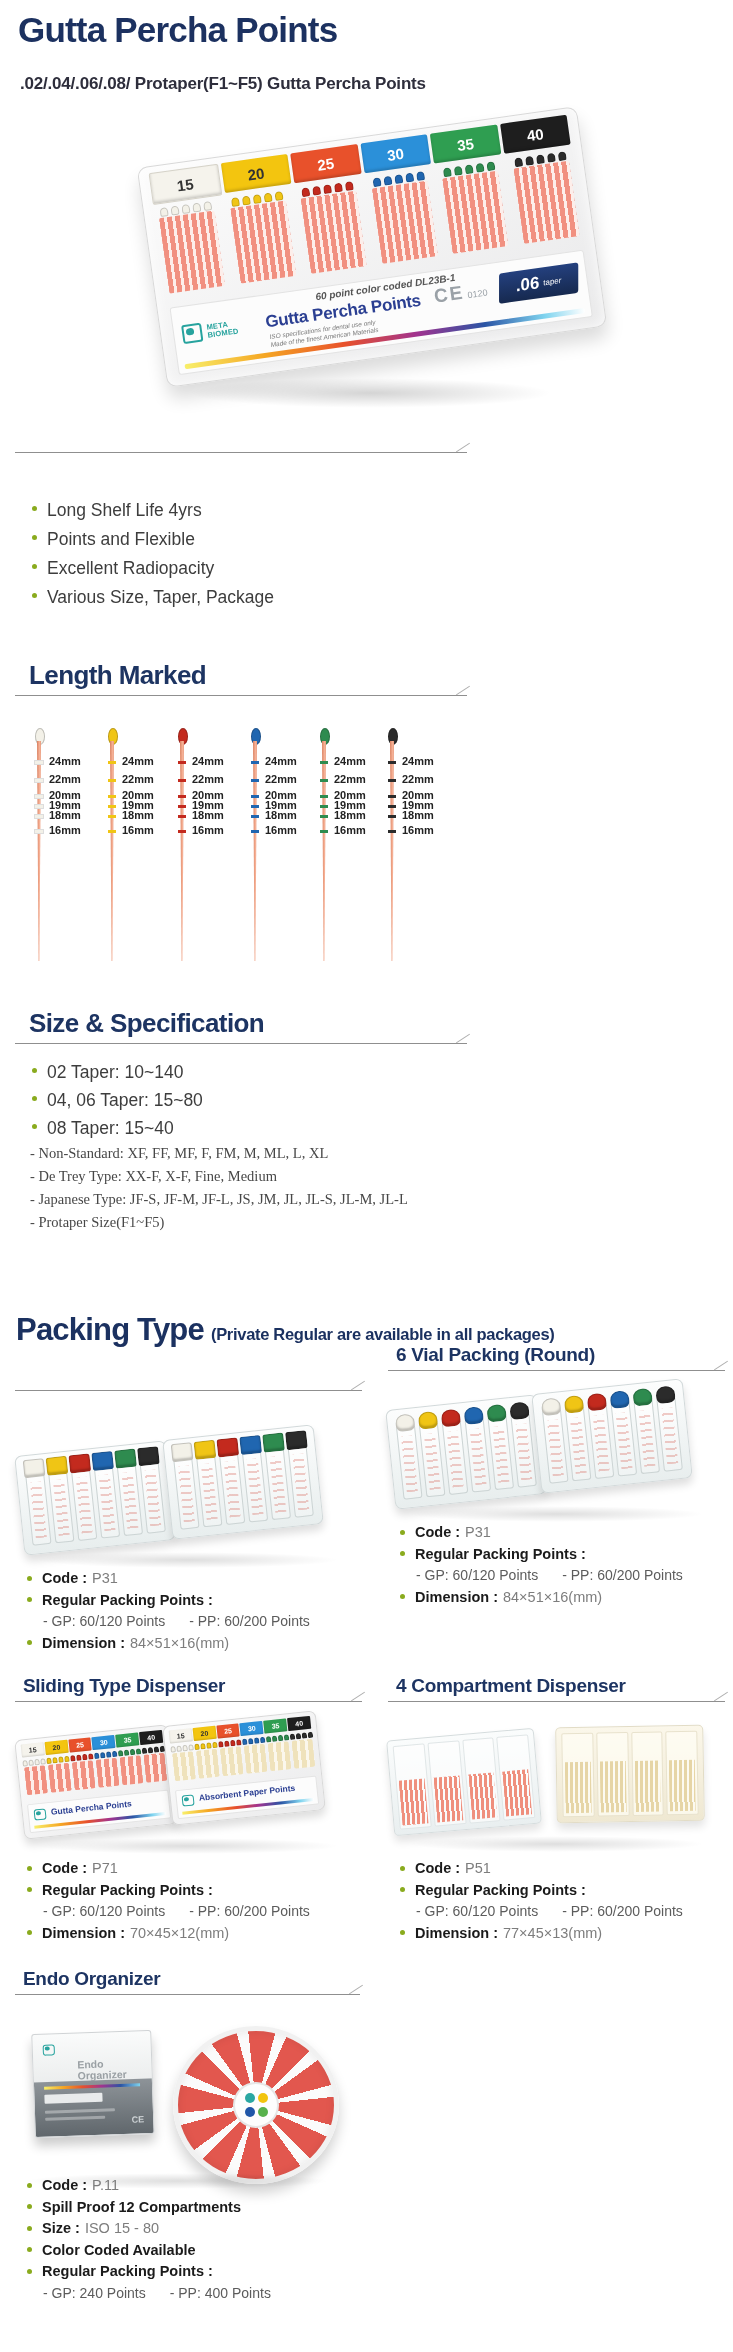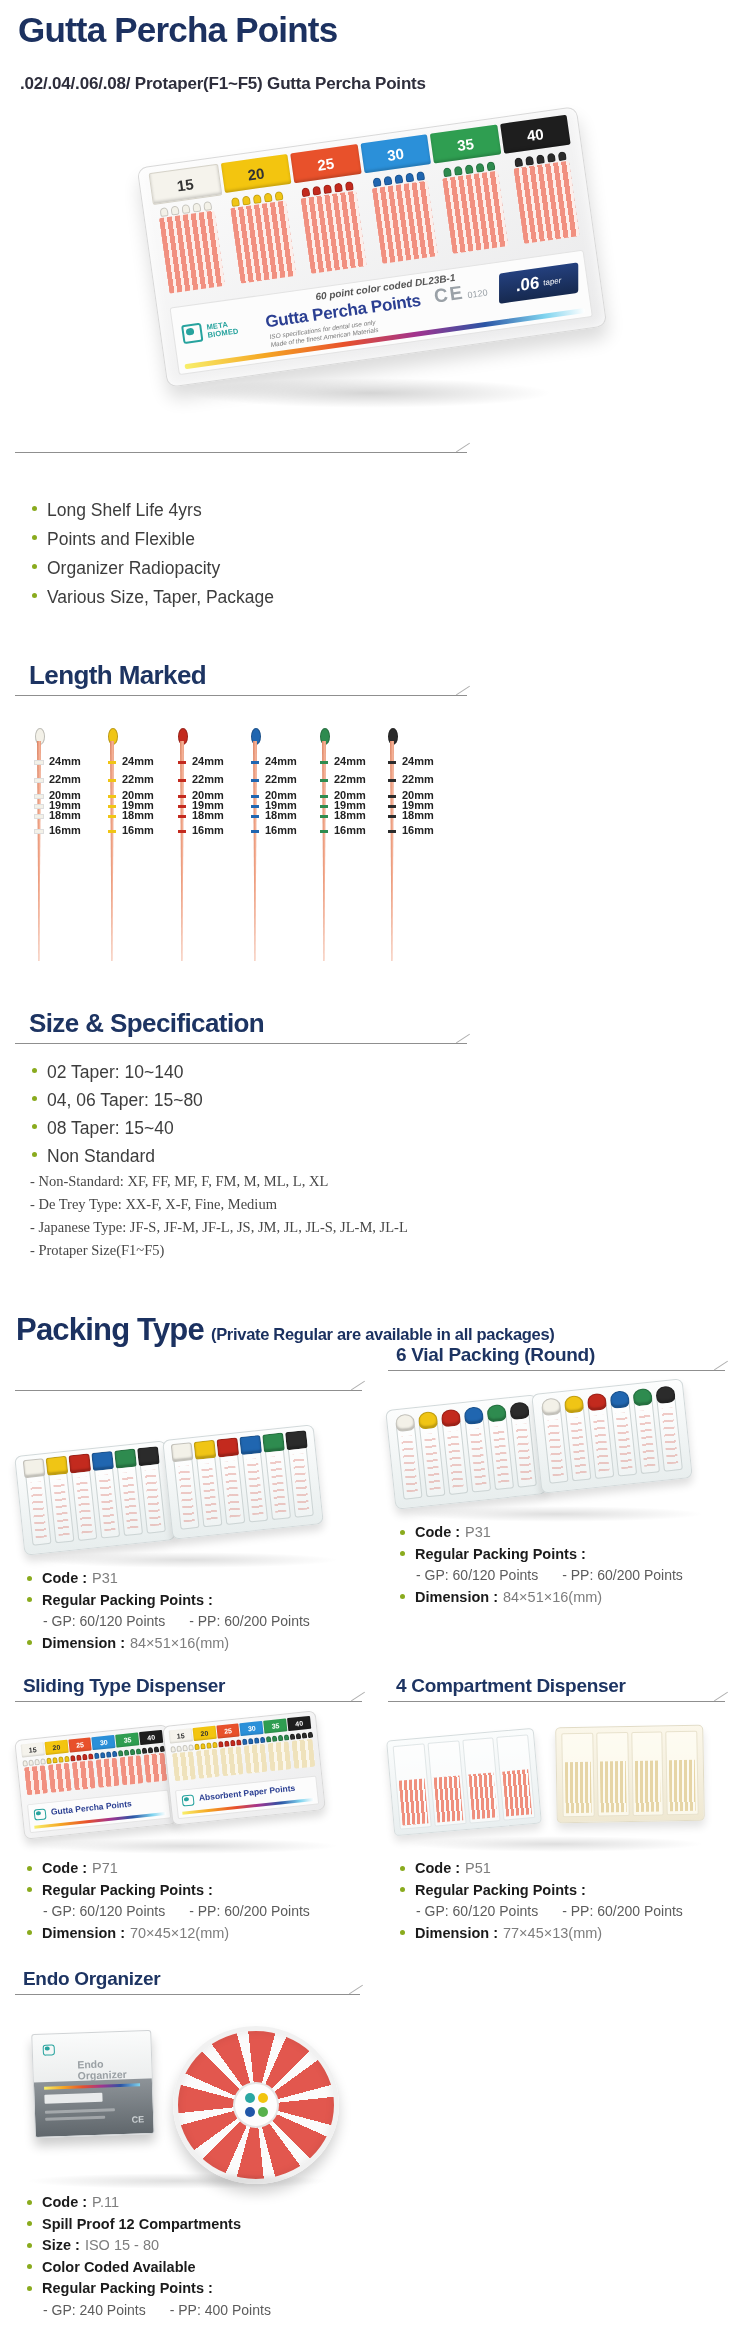--- a/index.html
+++ b/index.html
@@ -271,21 +271,21 @@
   </div>
 </div>
 
 <div class="sec" id="sec-adv" style="left:15px;top:452px;width:452px;">
   <div class="rule">
       <i></i>
     </div>
   <ul class="plain adv-list">
     <li class="dot">Long Shelf Life 4yrs</li>
     <li class="dot">Points and Flexible</li>
-    <li class="dot">Organizer Radiopacity</li>
+    <li class="dot">Excellent Radiopacity</li>
     <li class="dot">Various Size, Taper, Package</li>
   </ul>
 </div>
 
 <div class="sec" id="sec-len" style="left:15px;top:660px;width:452px;height:340px;">
   <h2 class="sec-h">Length Marked</h2>
   <div class="rule">
       <i></i>
     </div>
   <div class="lm-row">
@@ -390,21 +390,20 @@
 
 <div class="sec" id="sec-size" style="left:15px;top:1008px;width:452px;">
   <h2 class="sec-h">Size &amp; Specification</h2>
   <div class="rule">
       <i></i>
     </div>
   <ul class="plain size-list">
     <li class="dot">02 Taper: 10~140</li>
     <li class="dot">04, 06 Taper: 15~80</li>
     <li class="dot">08 Taper: 15~40</li>
-    <li class="dot">Non Standard</li>
     <ul class="plain size-sub">
       <li>- Non-Standard: XF, FF, MF, F, FM, M, ML, L, XL</li>
       <li>- De Trey Type: XX-F, X-F, Fine, Medium</li>
       <li>- Japanese Type: JF-S, JF-M, JF-L, JS, JM, JL, JL-S, JL-M, JL-L</li>
       <li>- Protaper Size(F1~F5)</li>
     </ul>
   </ul>
 </div>
 
 <div class="pk-title">
@@ -770,21 +769,21 @@
     <div class="wheel">
       <div class="hub">
           <span class="hub-dot" style="background: rgb(42, 167, 162);"></span>
           <span class="hub-dot" style="background: rgb(242, 196, 14);"></span>
           <span class="hub-dot" style="background: rgb(33, 87, 168);"></span>
           <span class="hub-dot" style="background: rgb(88, 177, 76);"></span>
         </div>
     </div>
     <div class="img-shadow" style="left:10px;right:30px;bottom:-4px;"></div>
   </div>
-  <div class="pb" style="top:224px;">
+  <div class="pb" style="top:207px;">
     <div class="pb-row dot"><span class="lbl">Code :</span><span class="val">P.11</span></div>
     <div class="pb-row dot strong-row">Spill Proof 12 Compartments</div>
     <div class="pb-row dot"><span class="lbl">Size :</span><span class="val">ISO 15 - 80</span></div>
     <div class="pb-row dot strong-row">Color Coded Available</div>
     <div class="pb-row dot strong-row">Regular Packing Points :</div>
     <div class="pb-sub"><span>- GP: 240 Points</span><span class="pp-t">- PP: 400 Points</span></div>
   </div>
 </div>
 
 </body></html>

